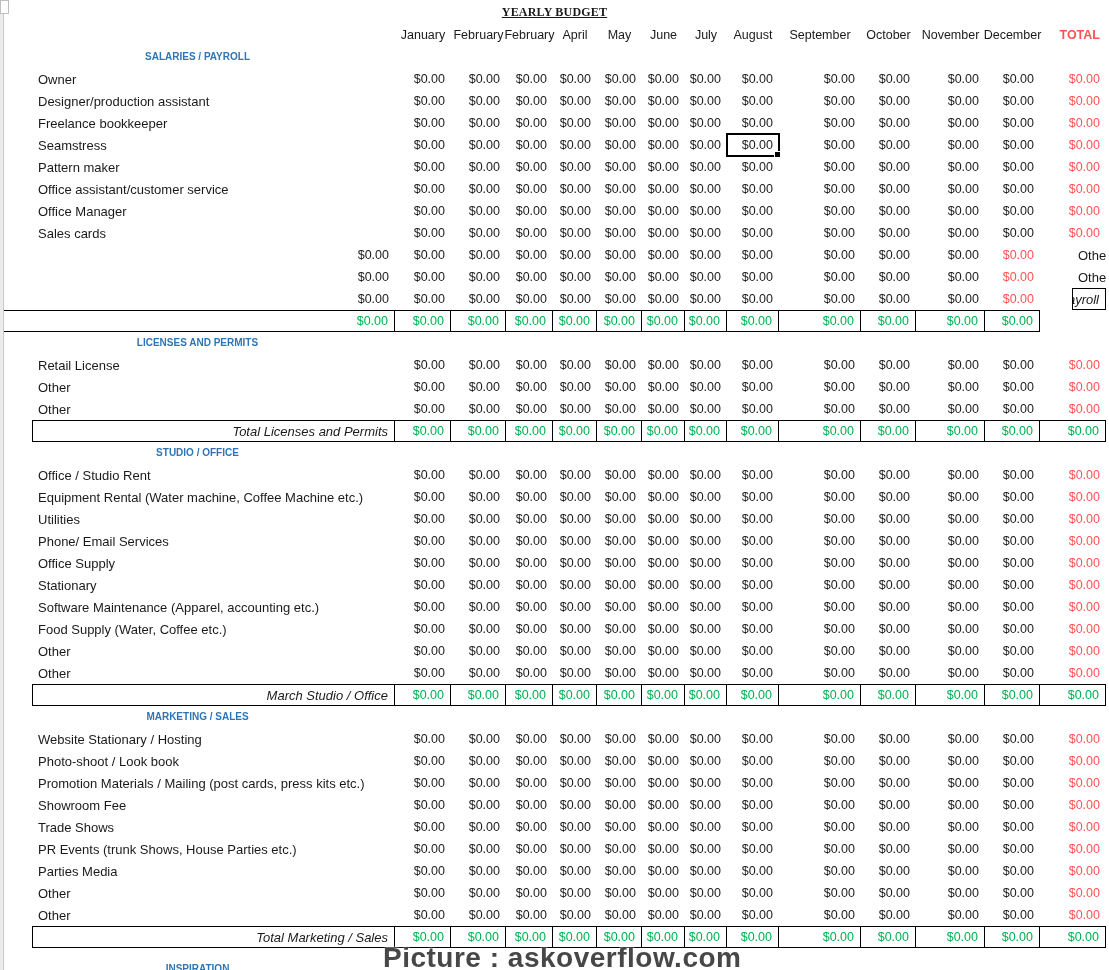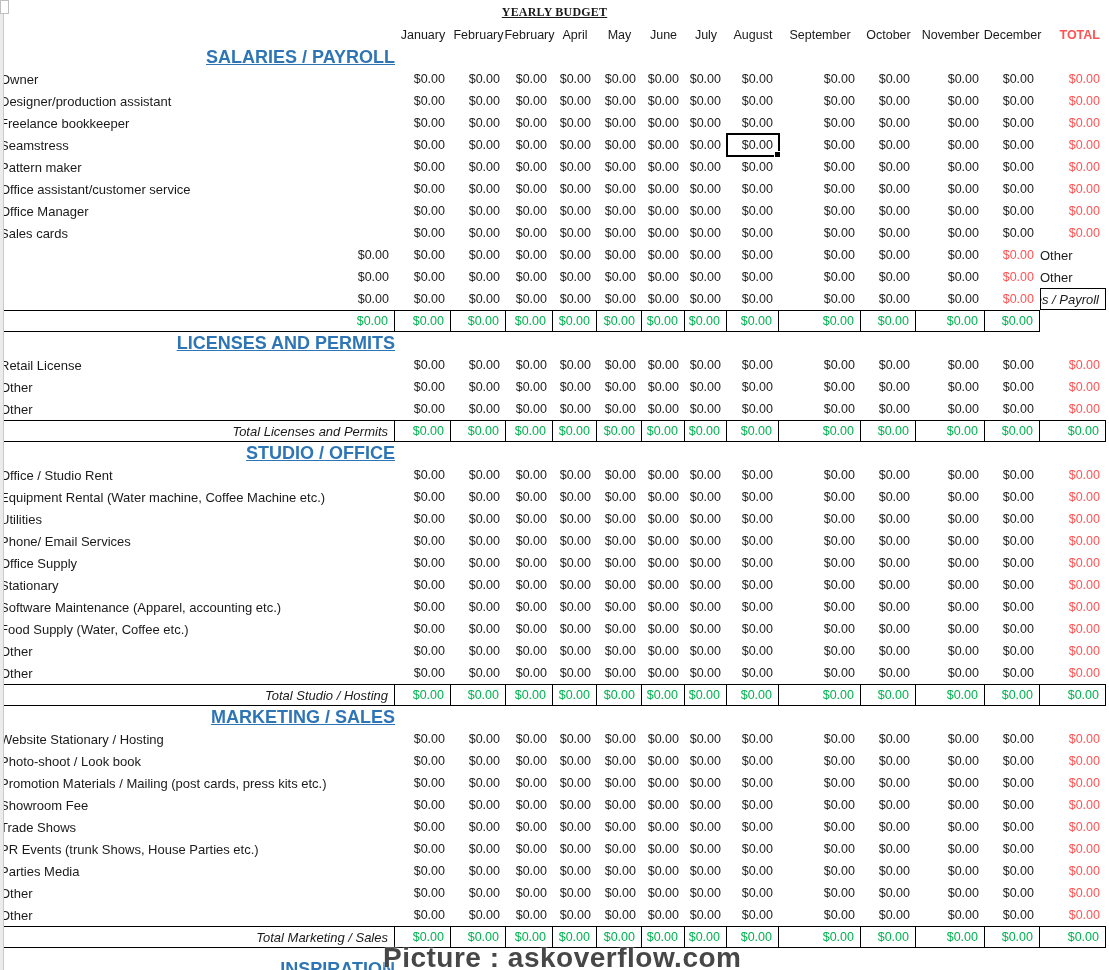--- a/index.html
+++ b/index.html
@@ -37,33 +37,33 @@
   }
   .hspacer{}
   .hcell{
     font-size:12.5px;display:flex;align-items:center;justify-content:center;
     white-space:nowrap;overflow:visible;
   }
   .hcell.totalh{
     color:var(--red);font-weight:bold;justify-content:flex-end;padding-right:6px;
   }
   .label{
-    font-size:13px;display:flex;align-items:center;
-    white-space:nowrap;overflow:hidden;
+    font-size:13px;display:flex;align-items:center;padding-left:6px;
+    white-space:nowrap;overflow:hidden;margin-left:32px;
   }
   .val{
     font-size:12.5px;display:flex;align-items:center;justify-content:flex-end;
     padding-right:6px;white-space:nowrap;
   }
   .val.red{color:var(--red);}
   .val.green{color:var(--green);}
   .shrow{grid-column:1 / -1;}
   .sheader{
-    width:395px;text-align:right;color:var(--blue);font-weight:bold;
-    text-decoration:underline;font-size:18px;line-height:22px;
+    width:395px;text-align:center;color:var(--blue);font-weight:bold;
+    font-size:10px;line-height:22px;
   }
   .sheader.partial{position:relative;top:10px;}
   .tcell{
     border-top:1.5px solid #000;border-bottom:1.5px solid #000;border-right:1px solid #000;
   }
   .tcell.first{border-left:1.5px solid #000;}
   .tcell.last{border-right:1.5px solid #000;}
   .tlabel{justify-content:flex-end;padding-right:6px;font-size:13px;font-style:italic;}
   .sel{
     position:relative;outline:2px solid #000;outline-offset:-1px;z-index:2;
@@ -469,21 +469,21 @@
     <div class="val">$0.00</div>
     <div class="val">$0.00</div>
     <div class="val">$0.00</div>
     <div class="val">$0.00</div>
     <div class="val">$0.00</div>
     <div class="val">$0.00</div>
     <div class="val">$0.00</div>
     <div class="val">$0.00</div>
     <div class="val">$0.00</div>
     <div class="val red">$0.00</div>
-    <div class="label tlabel tcell first">Total Studio / Hosting</div>
+    <div class="label tlabel tcell first">March Studio / Office</div>
     <div class="val green tcell">$0.00</div>
     <div class="val green tcell">$0.00</div>
     <div class="val green tcell">$0.00</div>
     <div class="val green tcell">$0.00</div>
     <div class="val green tcell">$0.00</div>
     <div class="val green tcell">$0.00</div>
     <div class="val green tcell">$0.00</div>
     <div class="val green tcell">$0.00</div>
     <div class="val green tcell">$0.00</div>
     <div class="val green tcell">$0.00</div>

